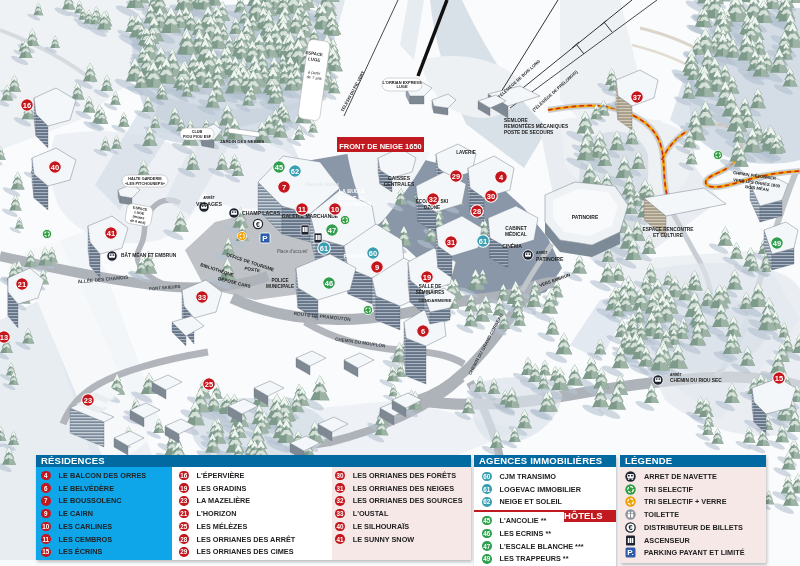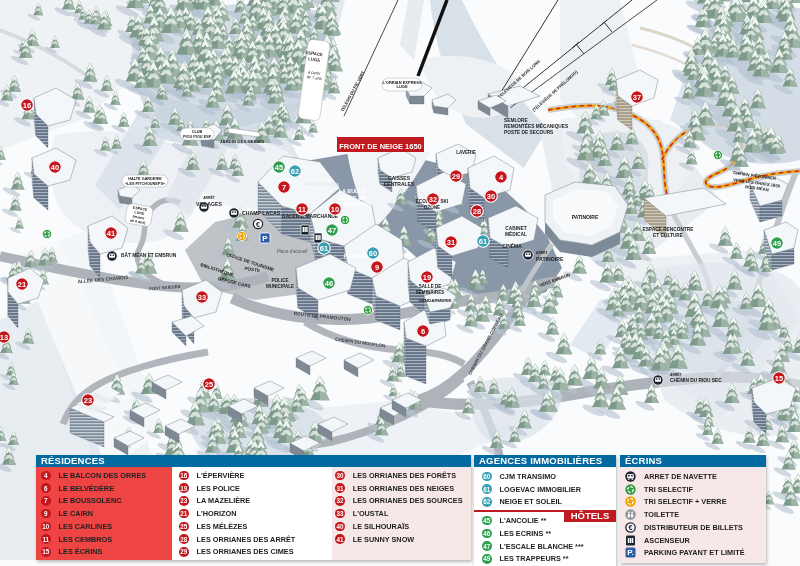--- a/index.html
+++ b/index.html
@@ -1402,21 +1402,21 @@
       <rect x="337" y="137" width="87" height="15" fill="#c0191f"></rect>
 <text x="380.5" y="148.5" font-size="7.5" font-weight="bold" fill="#fff" text-anchor="middle">FRONT DE NEIGE 1650</text>
     </g>
 </svg>
 
 <div class="pnl" style="left:36px;top:455px;width:435px;height:105px;background:#fff">
 
 <div class="hd">RÉSIDENCES</div>
 <div style="display:flex;height:93px">
 
-<div style="width:141px;background:#ef4444;padding-top:2px">
+<div style="width:141px;background:#0ea5e9;padding-top:2px">
 <div class="row">
           <span style="width:5px"></span>
           <span class="num" style="background:#c4161d">4</span>
           <span class="lbl">LE BALCON DES ORRES</span>
         </div>
 <div class="row">
           <span style="width:5px"></span>
           <span class="num" style="background:#c4161d">6</span>
           <span class="lbl">LE BELVÉDÈRE</span>
         </div>
@@ -1449,21 +1449,21 @@
 
 <div style="width:166px;background:#fff;padding-top:2px">
 <div class="row">
           <span style="width:7px"></span>
           <span class="num" style="background:#c4161d">16</span>
           <span class="lbl">L'ÉPERVIÈRE</span>
         </div>
 <div class="row">
           <span style="width:7px"></span>
           <span class="num" style="background:#c4161d">19</span>
-          <span class="lbl">LES POLICE</span>
+          <span class="lbl">LES GRADINS</span>
         </div>
 <div class="row">
           <span style="width:7px"></span>
           <span class="num" style="background:#c4161d">23</span>
           <span class="lbl">LA MAZELIÈRE</span>
         </div>
 <div class="row">
           <span style="width:7px"></span>
           <span class="num" style="background:#c4161d">21</span>
           <span class="lbl">L'HORIZON</span>
@@ -1536,21 +1536,21 @@
       </div>
 <div class="row">
         <span style="width:8px"></span>
         <span class="num" style="background:#3b9fb2">62</span>
         <span class="lbl">NEIGE ET SOLEIL</span>
       </div>
 </div>
 
 <div style="height:2px;background:#c0191f;margin-top:2px"></div>
 
-<div style="position:absolute;right:0;top:55px;width:52px;height:12px;background:#c0191f;color:#fff;font-weight:bold;font-size:9.5px;line-height:12px;text-align:center">HÔTELS</div>
+<div style="position:absolute;right:0;top:55px;width:52px;height:12px;background:#c0191f;color:#fff;font-weight:bold;font-size:9.5px;line-height:12px;">HÔTELS</div>
 <div style="padding-top:2px">
 <div class="row">
         <span style="width:8px"></span>
         <span class="num" style="background:#2f9e4f">45</span>
         <span class="lbl">L'ANCOLIE **</span>
       </div>
 <div class="row">
         <span style="width:8px"></span>
         <span class="num" style="background:#2f9e4f">46</span>
         <span class="lbl">LES ECRINS **</span>
@@ -1563,21 +1563,21 @@
 <div class="row">
         <span style="width:8px"></span>
         <span class="num" style="background:#2f9e4f">49</span>
         <span class="lbl">LES TRAPPEURS **</span>
       </div>
 </div>
 </div>
 
 <div class="pnl" style="left:620px;top:455px;width:146px;height:108px;background:#f7e8e8">
 
-<div class="hd">ÉCRINS</div>
+<div class="hd">LÉGENDE</div>
 <div style="padding-top:3px">
 <div class="row">
         <span style="width:5px"></span>
         <svg width="11" height="11" viewBox="0 0 11 11">
           <circle cx="5.5" cy="5.5" r="5.2" fill="#1d2430"></circle>
           <rect x="2.2" y="3" width="6.6" height="4.6" rx="1" fill="#fff"></rect>
           <rect x="3" y="3.9" width="1.8" height="1.5" fill="#1d2430"></rect>
           <rect x="6" y="3.9" width="1.8" height="1.5" fill="#1d2430"></rect>
           <rect x="3" y="7.8" width="1.4" height="1" fill="#fff"></rect>
           <rect x="6.6" y="7.8" width="1.4" height="1" fill="#fff"></rect>

